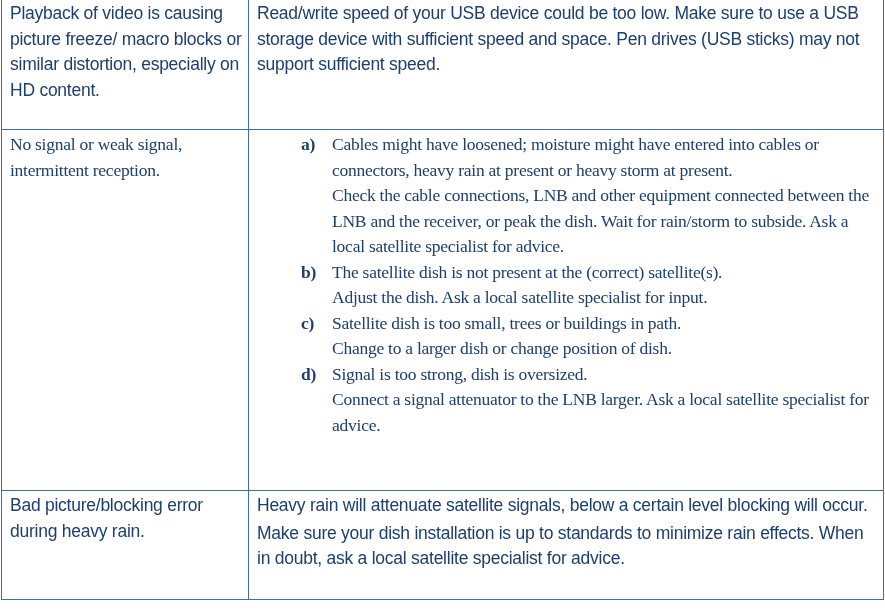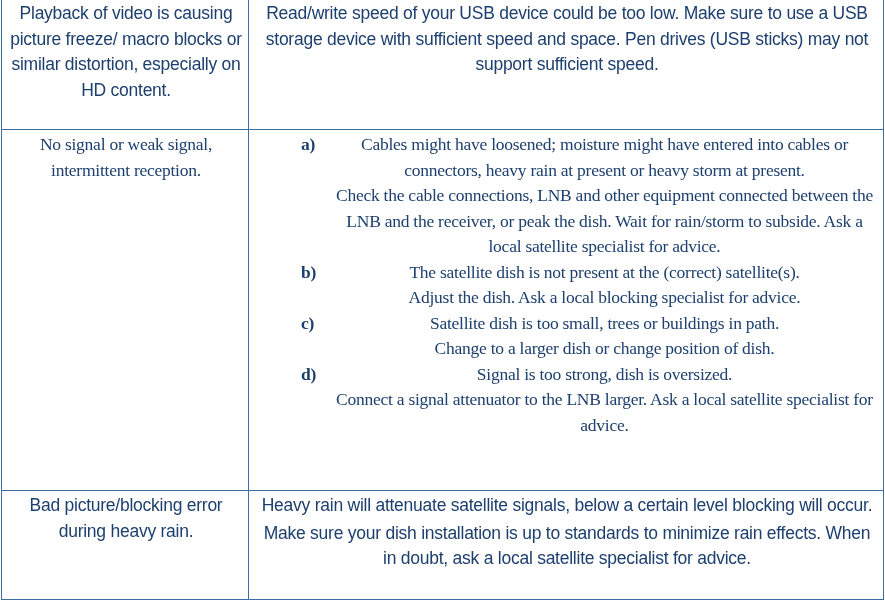--- a/index.html
+++ b/index.html
@@ -22,21 +22,20 @@
       top: -2px;
       width: 882px;
       border-collapse: collapse;
       table-layout: fixed;
     }
     .tbl td {
       border: 1.5px solid #3d6fa6;
       vertical-align: top;
       padding: 2px 6px 0px 8px;
       letter-spacing: -0.25px;
-      text-align: center;
     }
     .tbl td.col1 { width: 232px; }
     .tbl td.col2 { width: 620px; }
     .r1 td { height: 128px; }
     .r2 td { height: 358px; font-family: Liberation Serif, serif; }
     .r3 td { height: 106px; }
     .list {
       margin: 0;
       padding: 0;
       list-style: none;
@@ -68,21 +67,21 @@
     <td class="col2">
       <ul class="list">
         <li>
           <span class="mk">a)</span>
           <span class="para-inline">Cables might have loosened; moisture might have entered into cables or connectors, heavy rain at present or heavy storm at present.</span><br>
           <span>Check the cable connections, LNB and other equipment connected between the LNB and the receiver, or peak the dish. Wait for rain/storm to subside. Ask a local satellite specialist for advice.</span>
         </li>
         <li>
           <span class="mk">b)</span>
           <span>The satellite dish is not present at the (correct) satellite(s).</span><br>
-          <span>Adjust the dish. Ask a local blocking specialist for advice.</span>
+          <span>Adjust the dish. Ask a local satellite specialist for input.</span>
         </li>
         <li>
           <span class="mk">c)</span>
           <span>Satellite dish is too small, trees or buildings in path.</span><br>
           <span>Change to a larger dish or change position of dish.</span>
         </li>
         <li>
           <span class="mk">d)</span>
           <span>Signal is too strong, dish is oversized.</span><br>
           <span>Connect a signal attenuator to the LNB larger. Ask a local satellite specialist for advice.</span>

